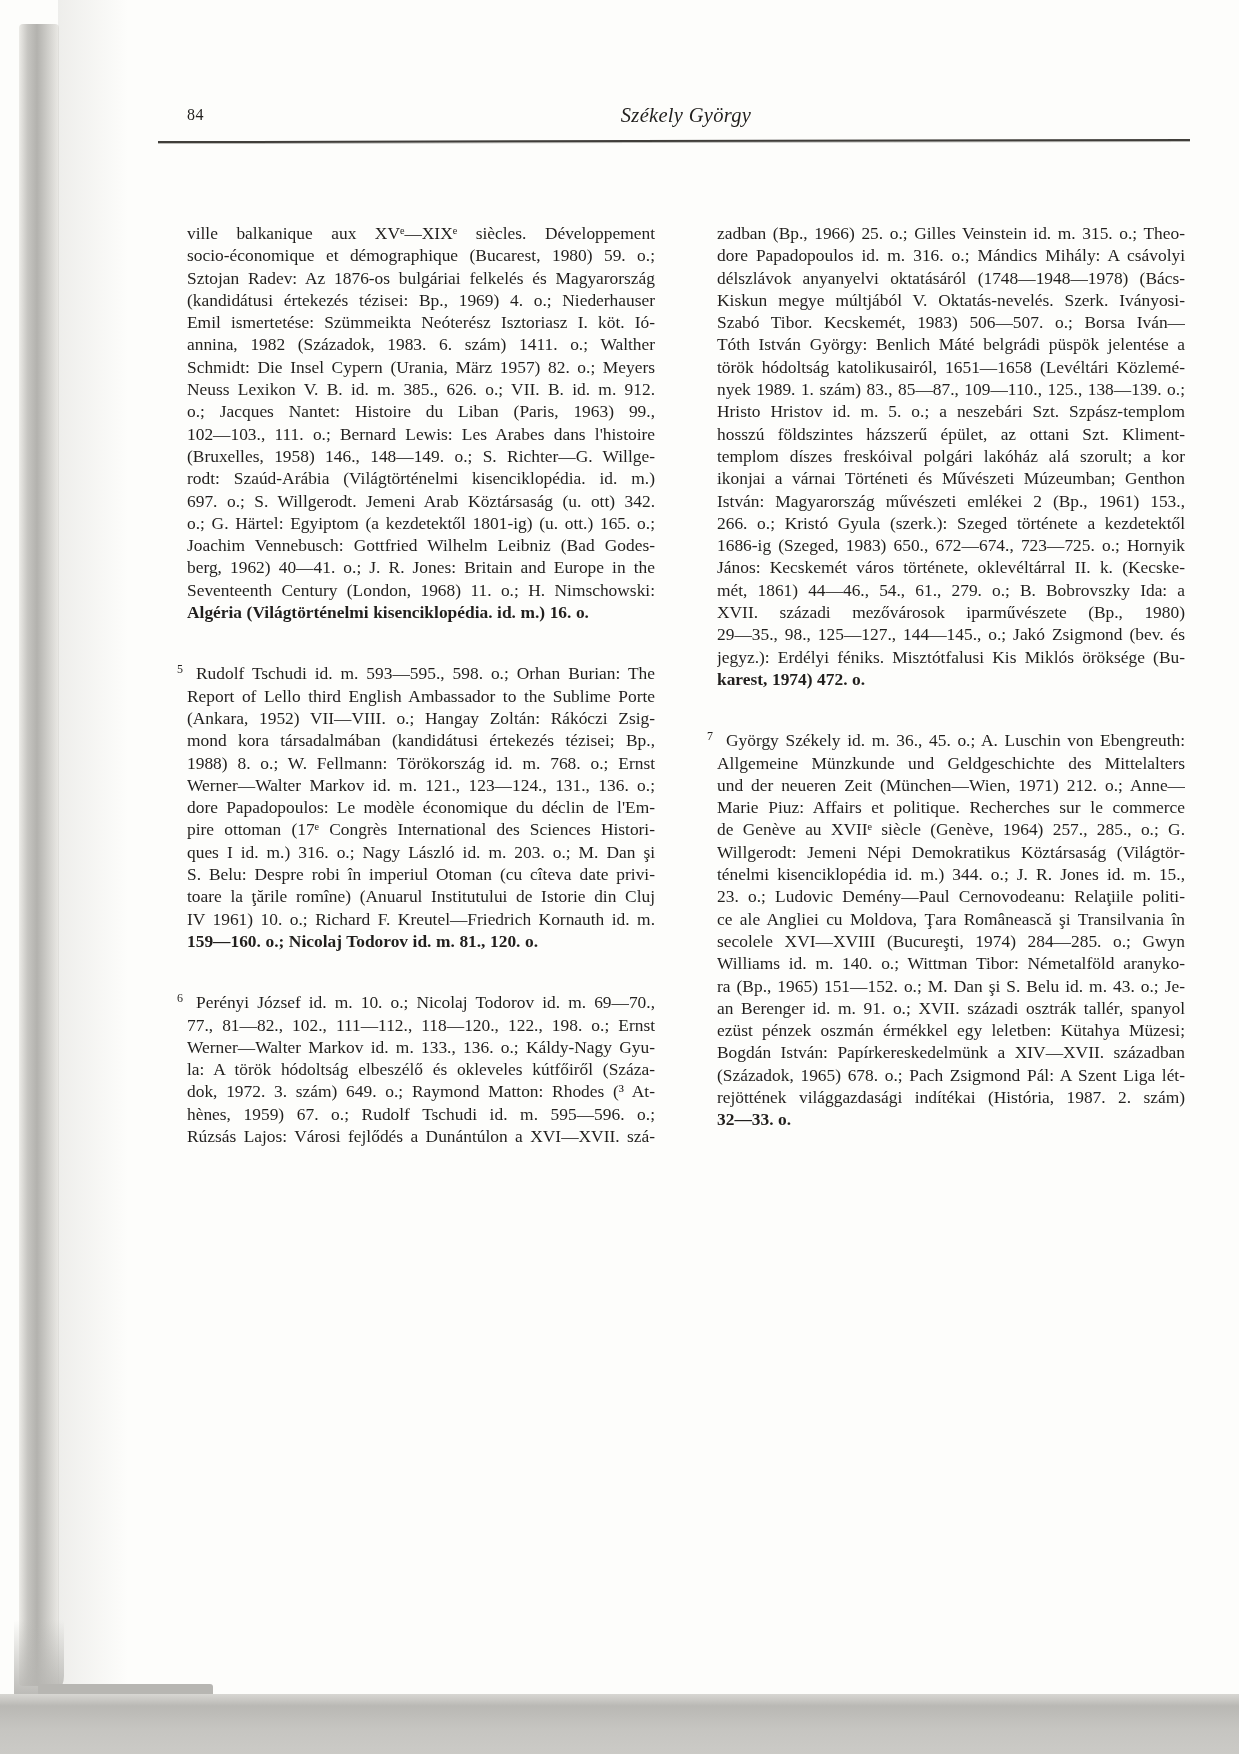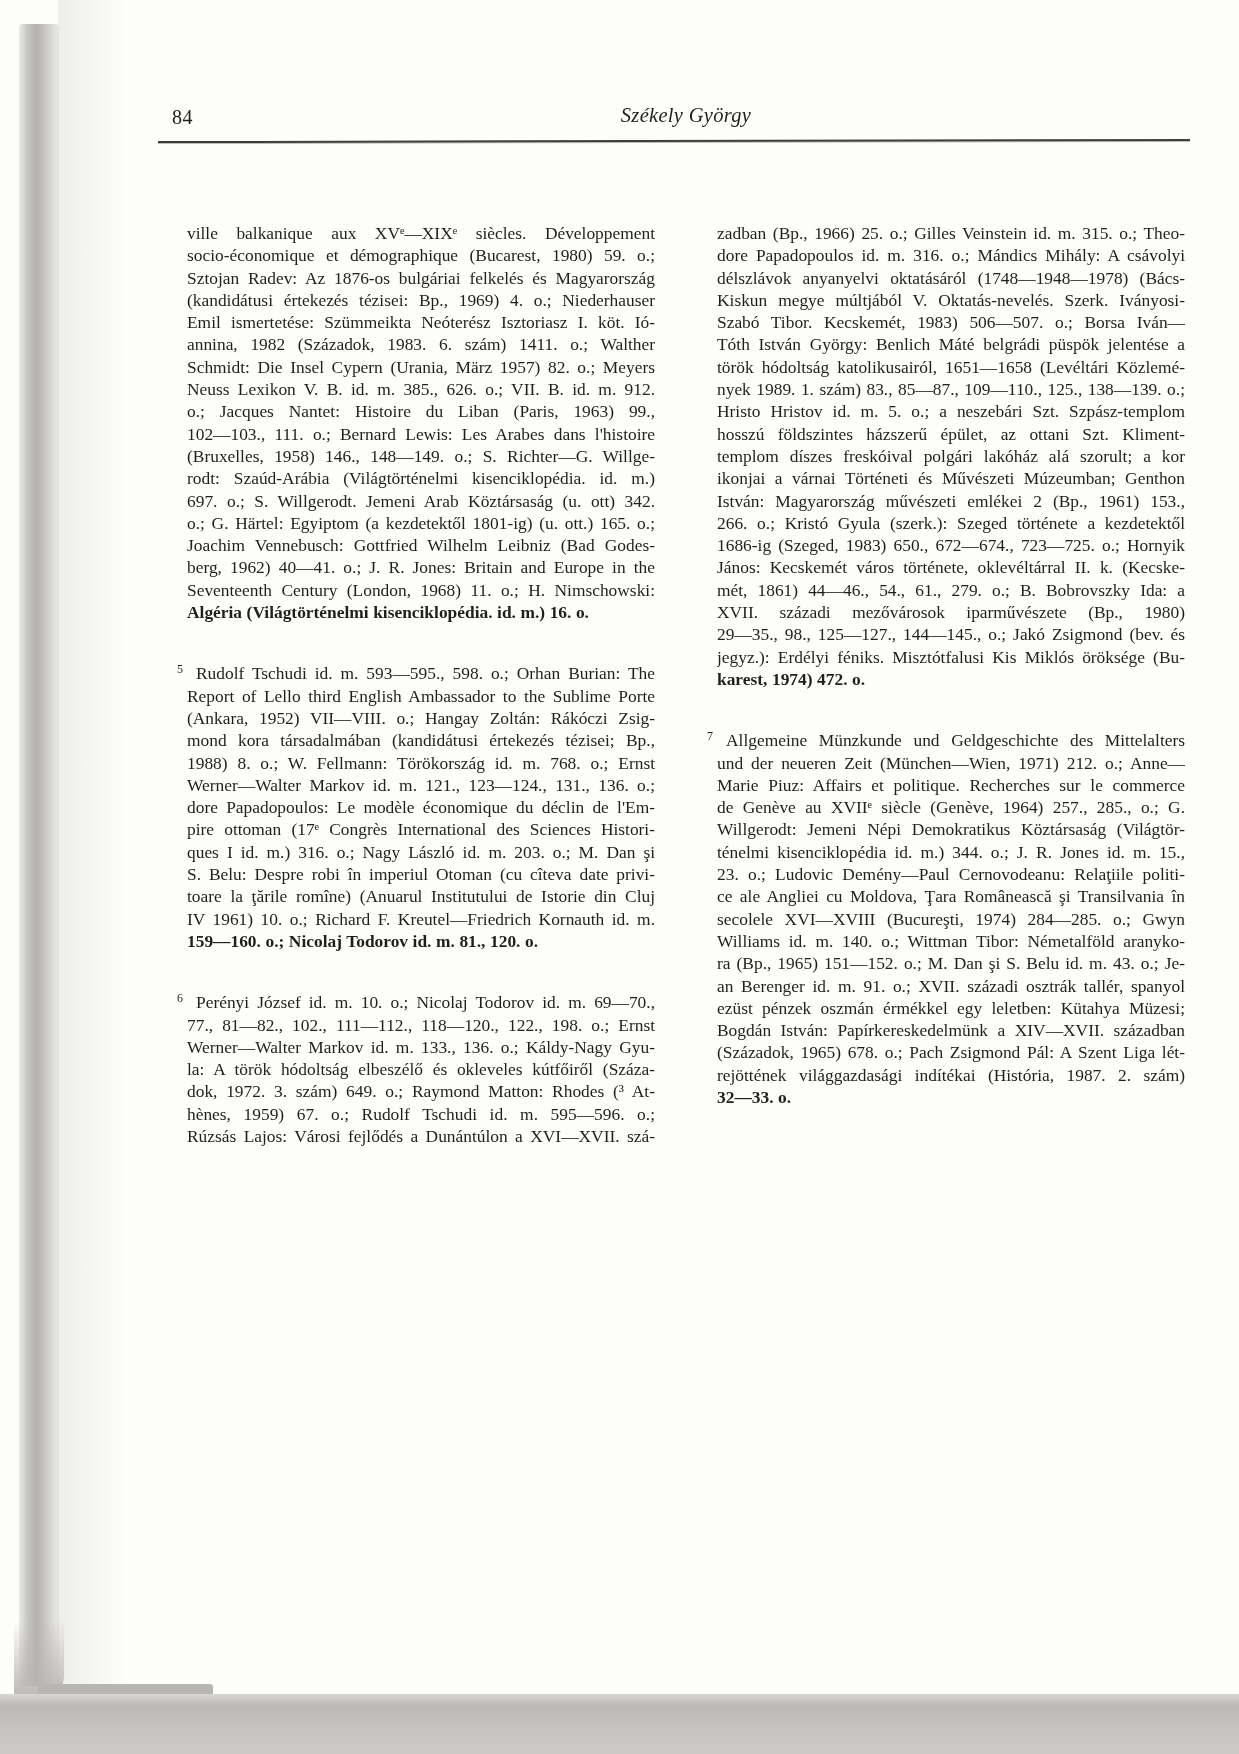--- a/index.html
+++ b/index.html
@@ -34,22 +34,22 @@
   .scan-bottom {
     position: absolute; left: 0; top: 1694px; width: 1239px; height: 60px;
     background: linear-gradient(180deg, #d8d7d3 0%, #b9b8b4 20%, #c6c5c1 58%, #cbcac6 100%);
   }
   .scan-bottom-step {
     position: absolute; left: 38px; top: 1684px; width: 175px; height: 14px;
     background: #b7b6b2; border-radius: 3px 3px 0 0;
   }
   
   .pagenum {
-    position: absolute; left: 172px; top: 106px;
-    font-size: 20px; letter-spacing: .5px; text-align: right;
+    position: absolute; left: 187px; top: 106px;
+    font-size: 16px; letter-spacing: .5px; text-align: right;
   }
   .runhead {
     position: absolute; left: 187px; top: 104px; width: 998px;
     text-align: center; font-style: italic; font-size: 20.5px; letter-spacing: .3px;
   }
   .rule {
     position: absolute; left: 158px; top: 140px; width: 1032px; height: 2px;
     background: #403e3a;
     box-shadow: 0 1px 0 rgba(64,62,58,.35);
     transform: rotate(-0.12deg);
@@ -154,20 +154,21 @@
         <div class="ln">1686-ig (Szeged, 1983) 650., 672—674., 723—725. o.; Hornyik</div>
         <div class="ln">János: Kecskemét város története, oklevéltárral II. k. (Kecske-</div>
         <div class="ln">mét, 1861) 44—46., 54., 61., 279. o.; B. Bobrovszky Ida: a</div>
         <div class="ln">XVII. századi mezővárosok iparművészete (Bp., 1980)</div>
         <div class="ln">29—35., 98., 125—127., 144—145., o.; Jakó Zsigmond (bev. és</div>
         <div class="ln">jegyz.): Erdélyi féniks. Misztótfalusi Kis Miklós öröksége (Bu-</div>
         <div class="ln end">karest, 1974) 472. o.</div>
       </div>
       <div class="seg marked">
         <span class="marker">7</span>
+        <div class="ln">György Székely id. m. 36., 45. o.; A. Luschin von Ebengreuth:</div>
         <div class="ln">Allgemeine Münzkunde und Geldgeschichte des Mittelalters</div>
         <div class="ln">und der neueren Zeit (München—Wien, 1971) 212. o.; Anne—</div>
         <div class="ln">Marie Piuz: Affairs et politique. Recherches sur le commerce</div>
         <div class="ln">de Genève au XVIIᵉ siècle (Genève, 1964) 257., 285., o.; G.</div>
         <div class="ln">Willgerodt: Jemeni Népi Demokratikus Köztársaság (Világtör-</div>
         <div class="ln">ténelmi kisenciklopédia id. m.) 344. o.; J. R. Jones id. m. 15.,</div>
         <div class="ln">23. o.; Ludovic Demény—Paul Cernovodeanu: Relaţiile politi-</div>
         <div class="ln">ce ale Angliei cu Moldova, Ţara Românească şi Transilvania în</div>
         <div class="ln">secolele XVI—XVIII (Bucureşti, 1974) 284—285. o.; Gwyn</div>
         <div class="ln">Williams id. m. 140. o.; Wittman Tibor: Németalföld aranyko-</div>

